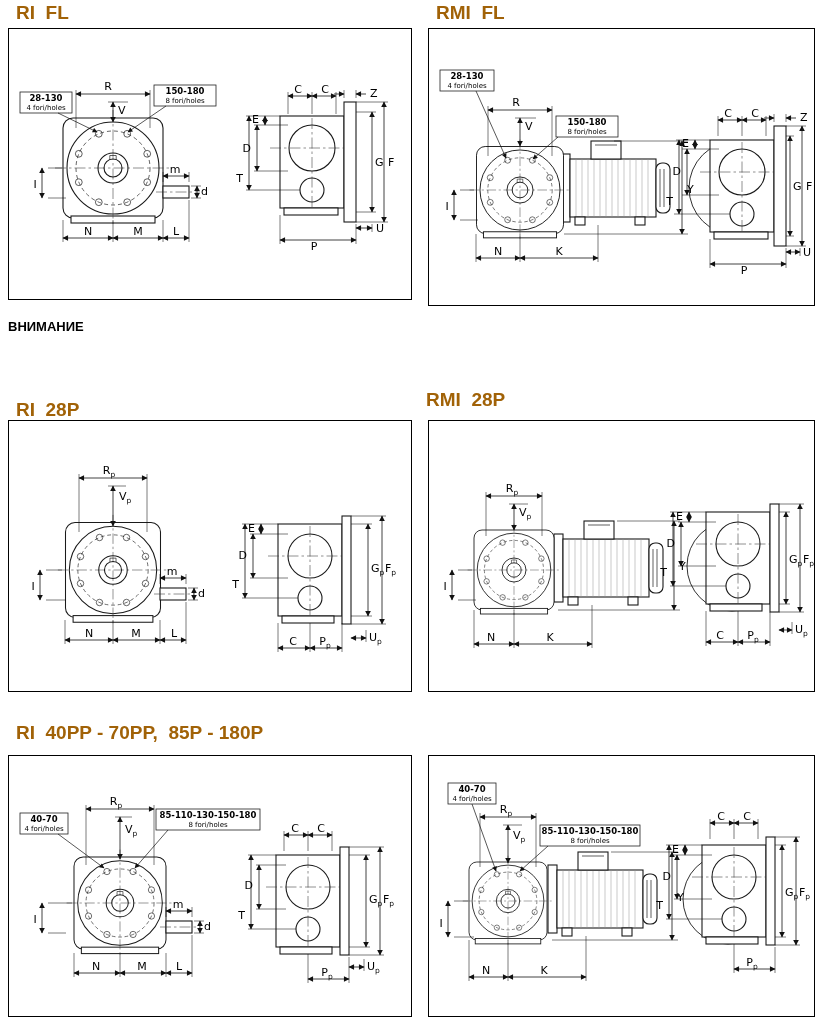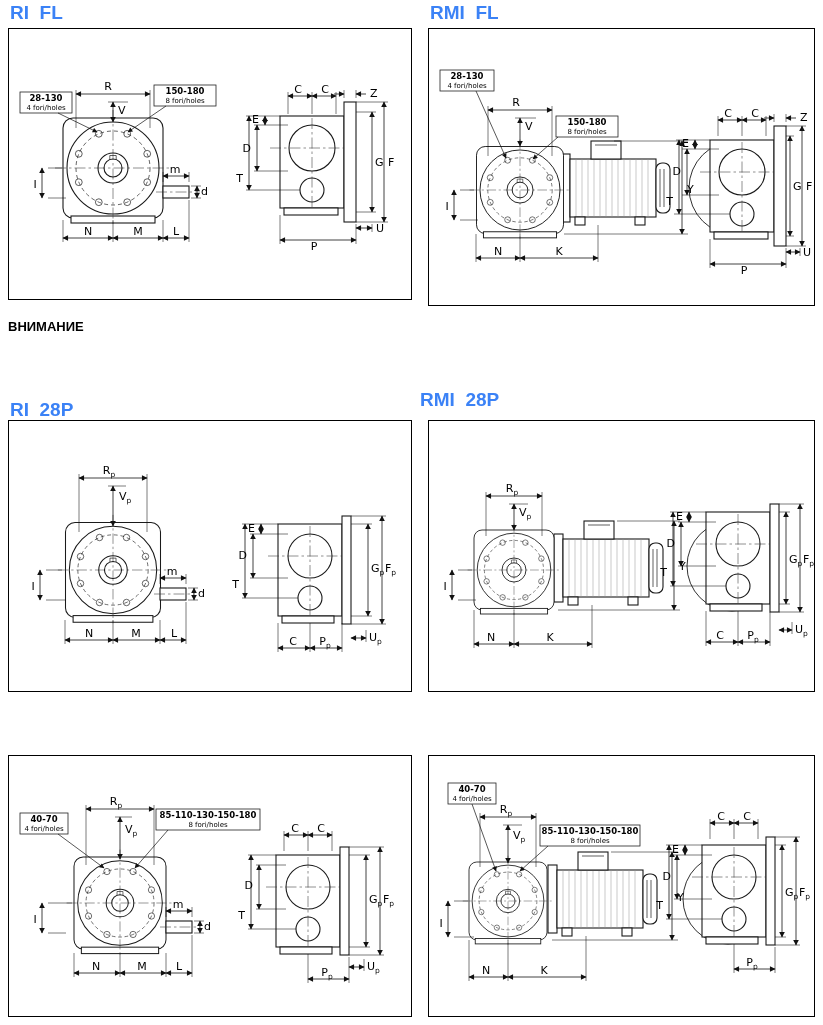--- a/index.html
+++ b/index.html
@@ -1,19 +1,19 @@
 <!DOCTYPE html>
 <html><head>
 <meta charset="utf-8">
 <style>
   html,body { margin:0; padding:0; background:#fff; }
   .page { position:relative; width:823px; height:1025px; background:#fff; overflow:hidden;
           font-family:"Liberation Sans", sans-serif; }
   .draw { position:absolute; left:0; top:0; }
-  .sec-title { position:absolute; font-weight:bold; font-size:19px; color:#3b82f6; white-space:pre; }
+  .sec-title { position:absolute; font-weight:bold; font-size:19px; color:#a16207; white-space:pre;margin-left:6px; }
   .notice-head { position:absolute; left:8px; top:319px; font-weight:bold; font-size:13px; color:#000; }
   .notice-body { position:absolute; left:8px; top:339px; font-size:13.5px; color:#000; white-space:pre; }
 
   svg text { font-family:"DejaVu Sans", sans-serif; fill:#000; }
   .dim { font-size:11px; }
   .sub { font-size:7.5px; }
   .co-range { font-size:8.5px; font-weight:bold; }
   .co-holes { font-size:7px; }
   .pbox { fill:#fff; stroke:#000; stroke-width:1; }
   .o    { fill:none; stroke:#1a1a1a; stroke-width:1.1; }
@@ -566,16 +566,17 @@
       <line class="dim-l" x1="306" y1="214" x2="347" y2="214" marker-start="url(#arr)" marker-end="url(#arr)"></line>
       <text class="dim" x="324" y="211" text-anchor="middle"><tspan>P</tspan><tspan class="sub" dy="2.5">p</tspan></text>
     </g>
   </g>
 </svg>
 
 <div class="sec-title" style="left:10px; top:2px">RI  FL</div>
 <div class="sec-title" style="left:430px; top:2px">RMI  FL</div>
 <div class="sec-title" style="left:10px; top:399px">RI  28P</div>
 <div class="sec-title" style="left:420px; top:389px">RMI  28P</div>
+<div class="sec-title" style="left:10px; top:722px">RI  40PP - 70PP,  85P - 180P</div>
 
 <div class="notice-head">ВНИМАНИЕ</div>
 
 </div>
 
 </body></html>

